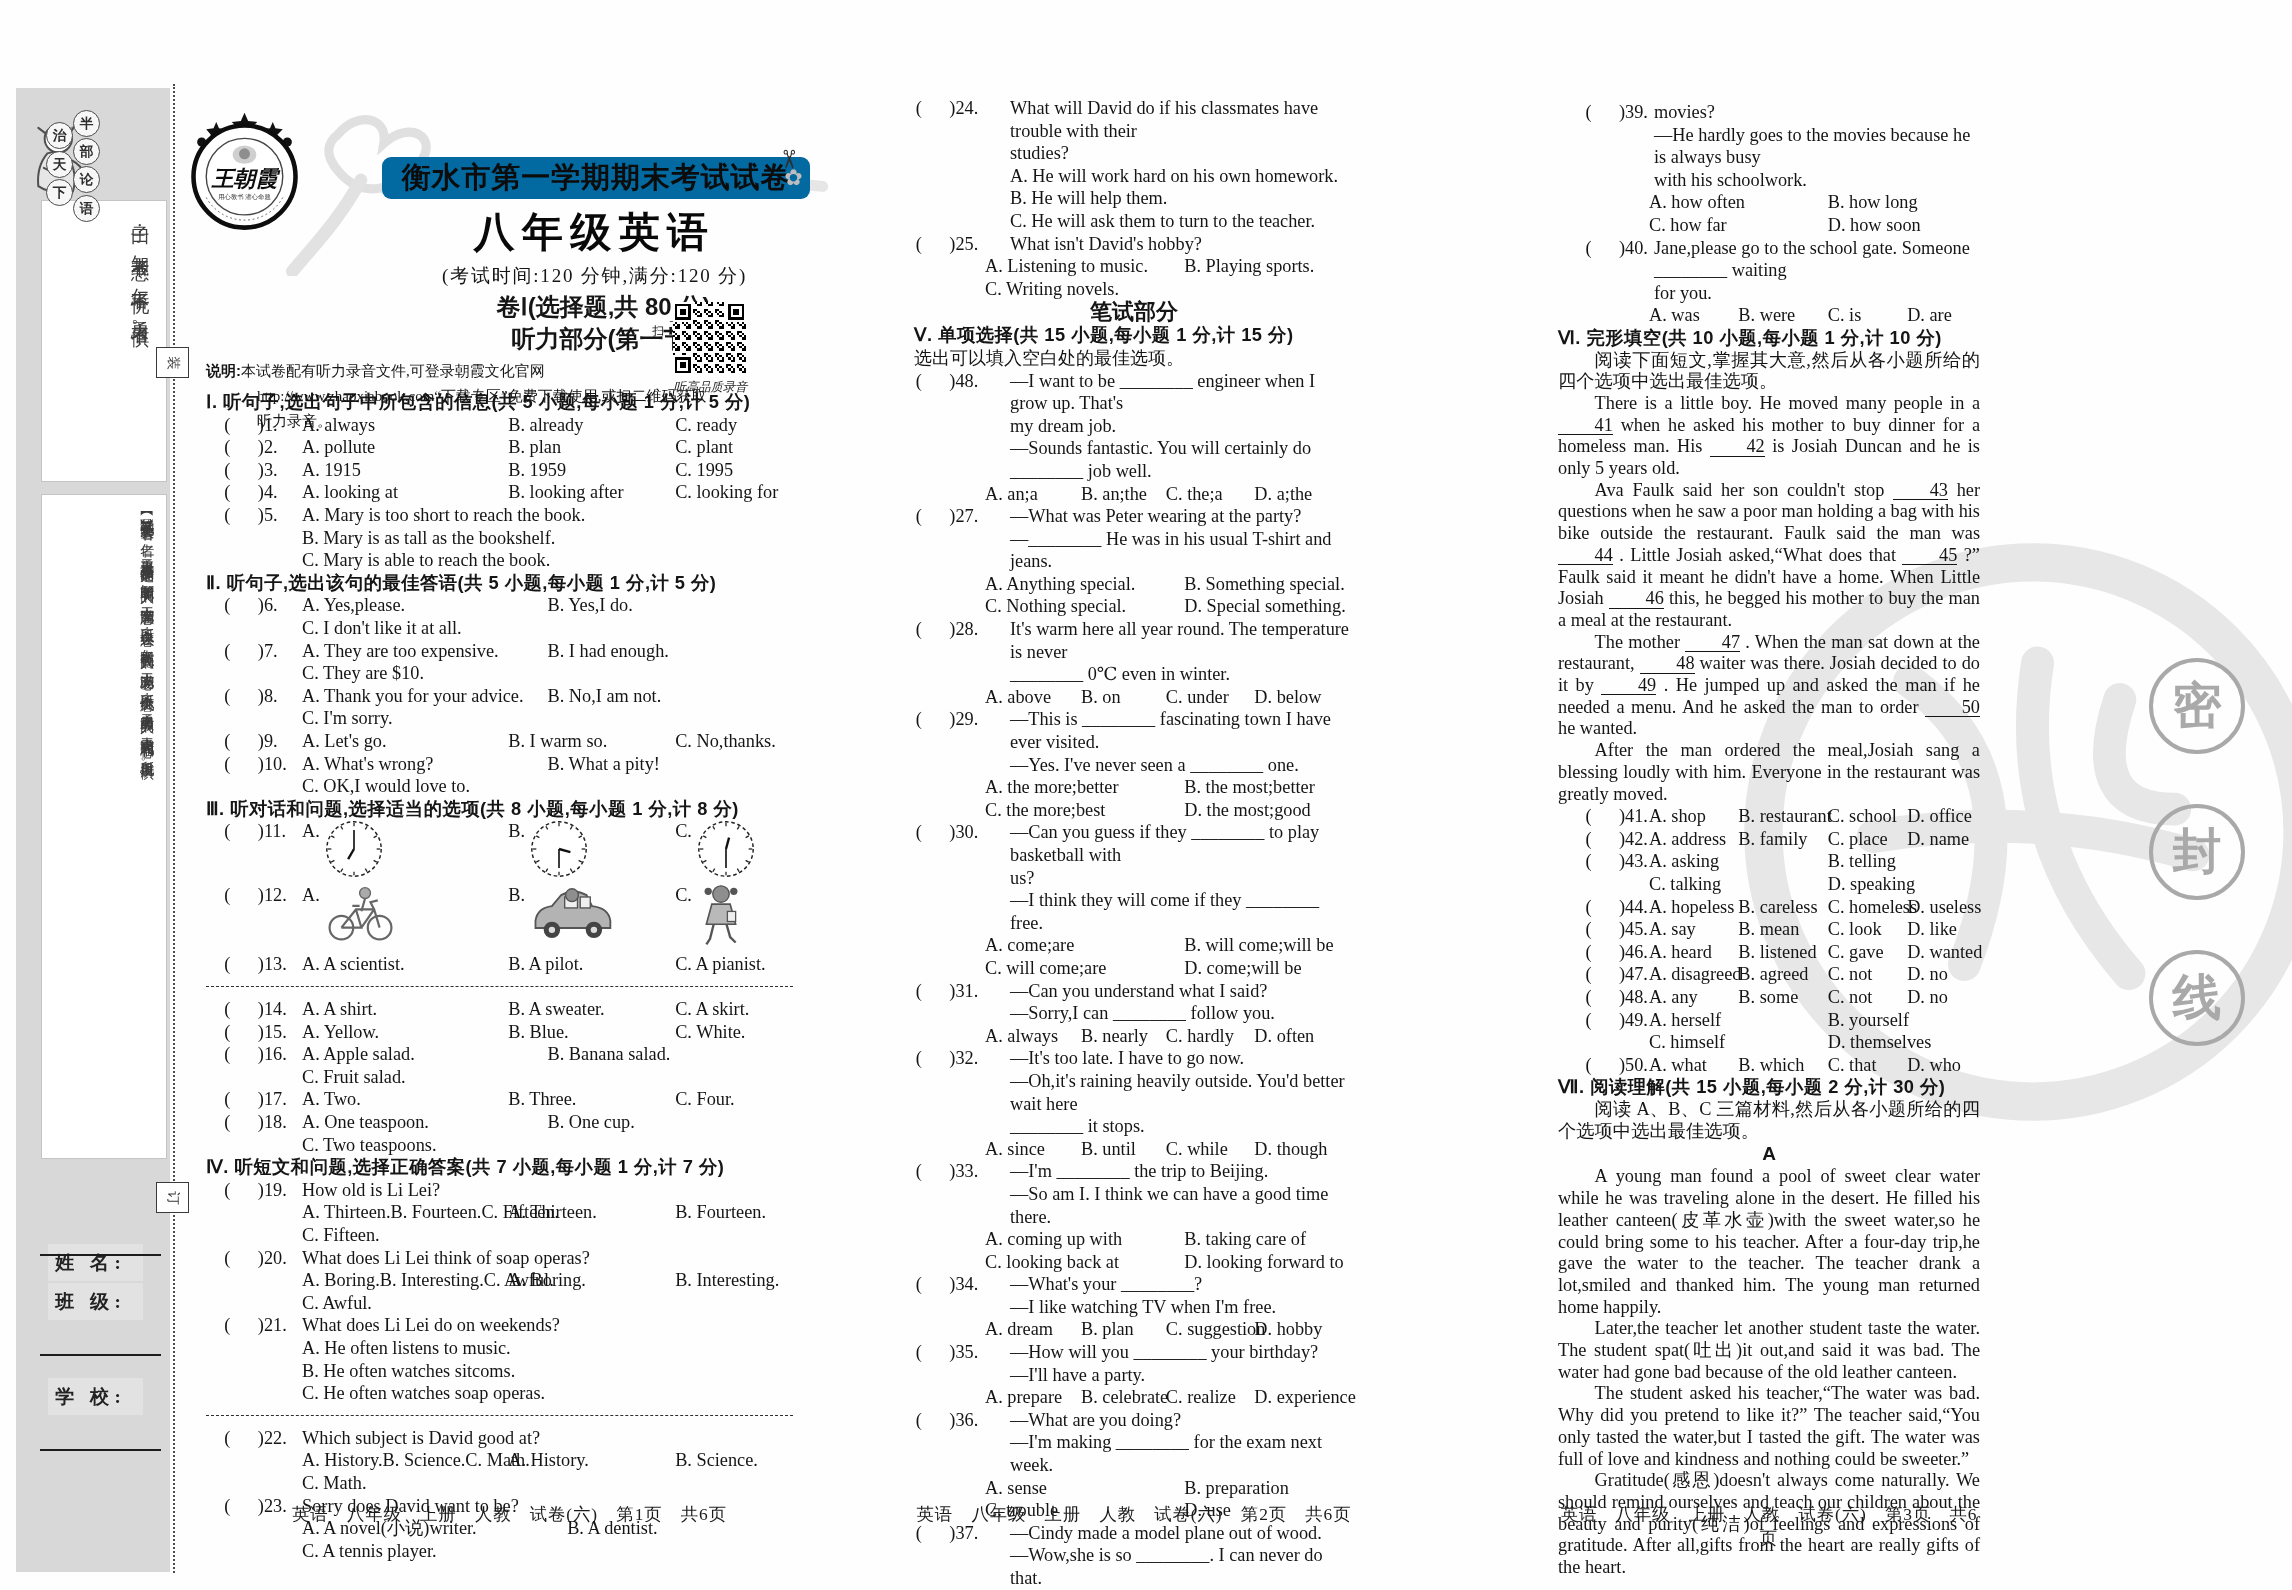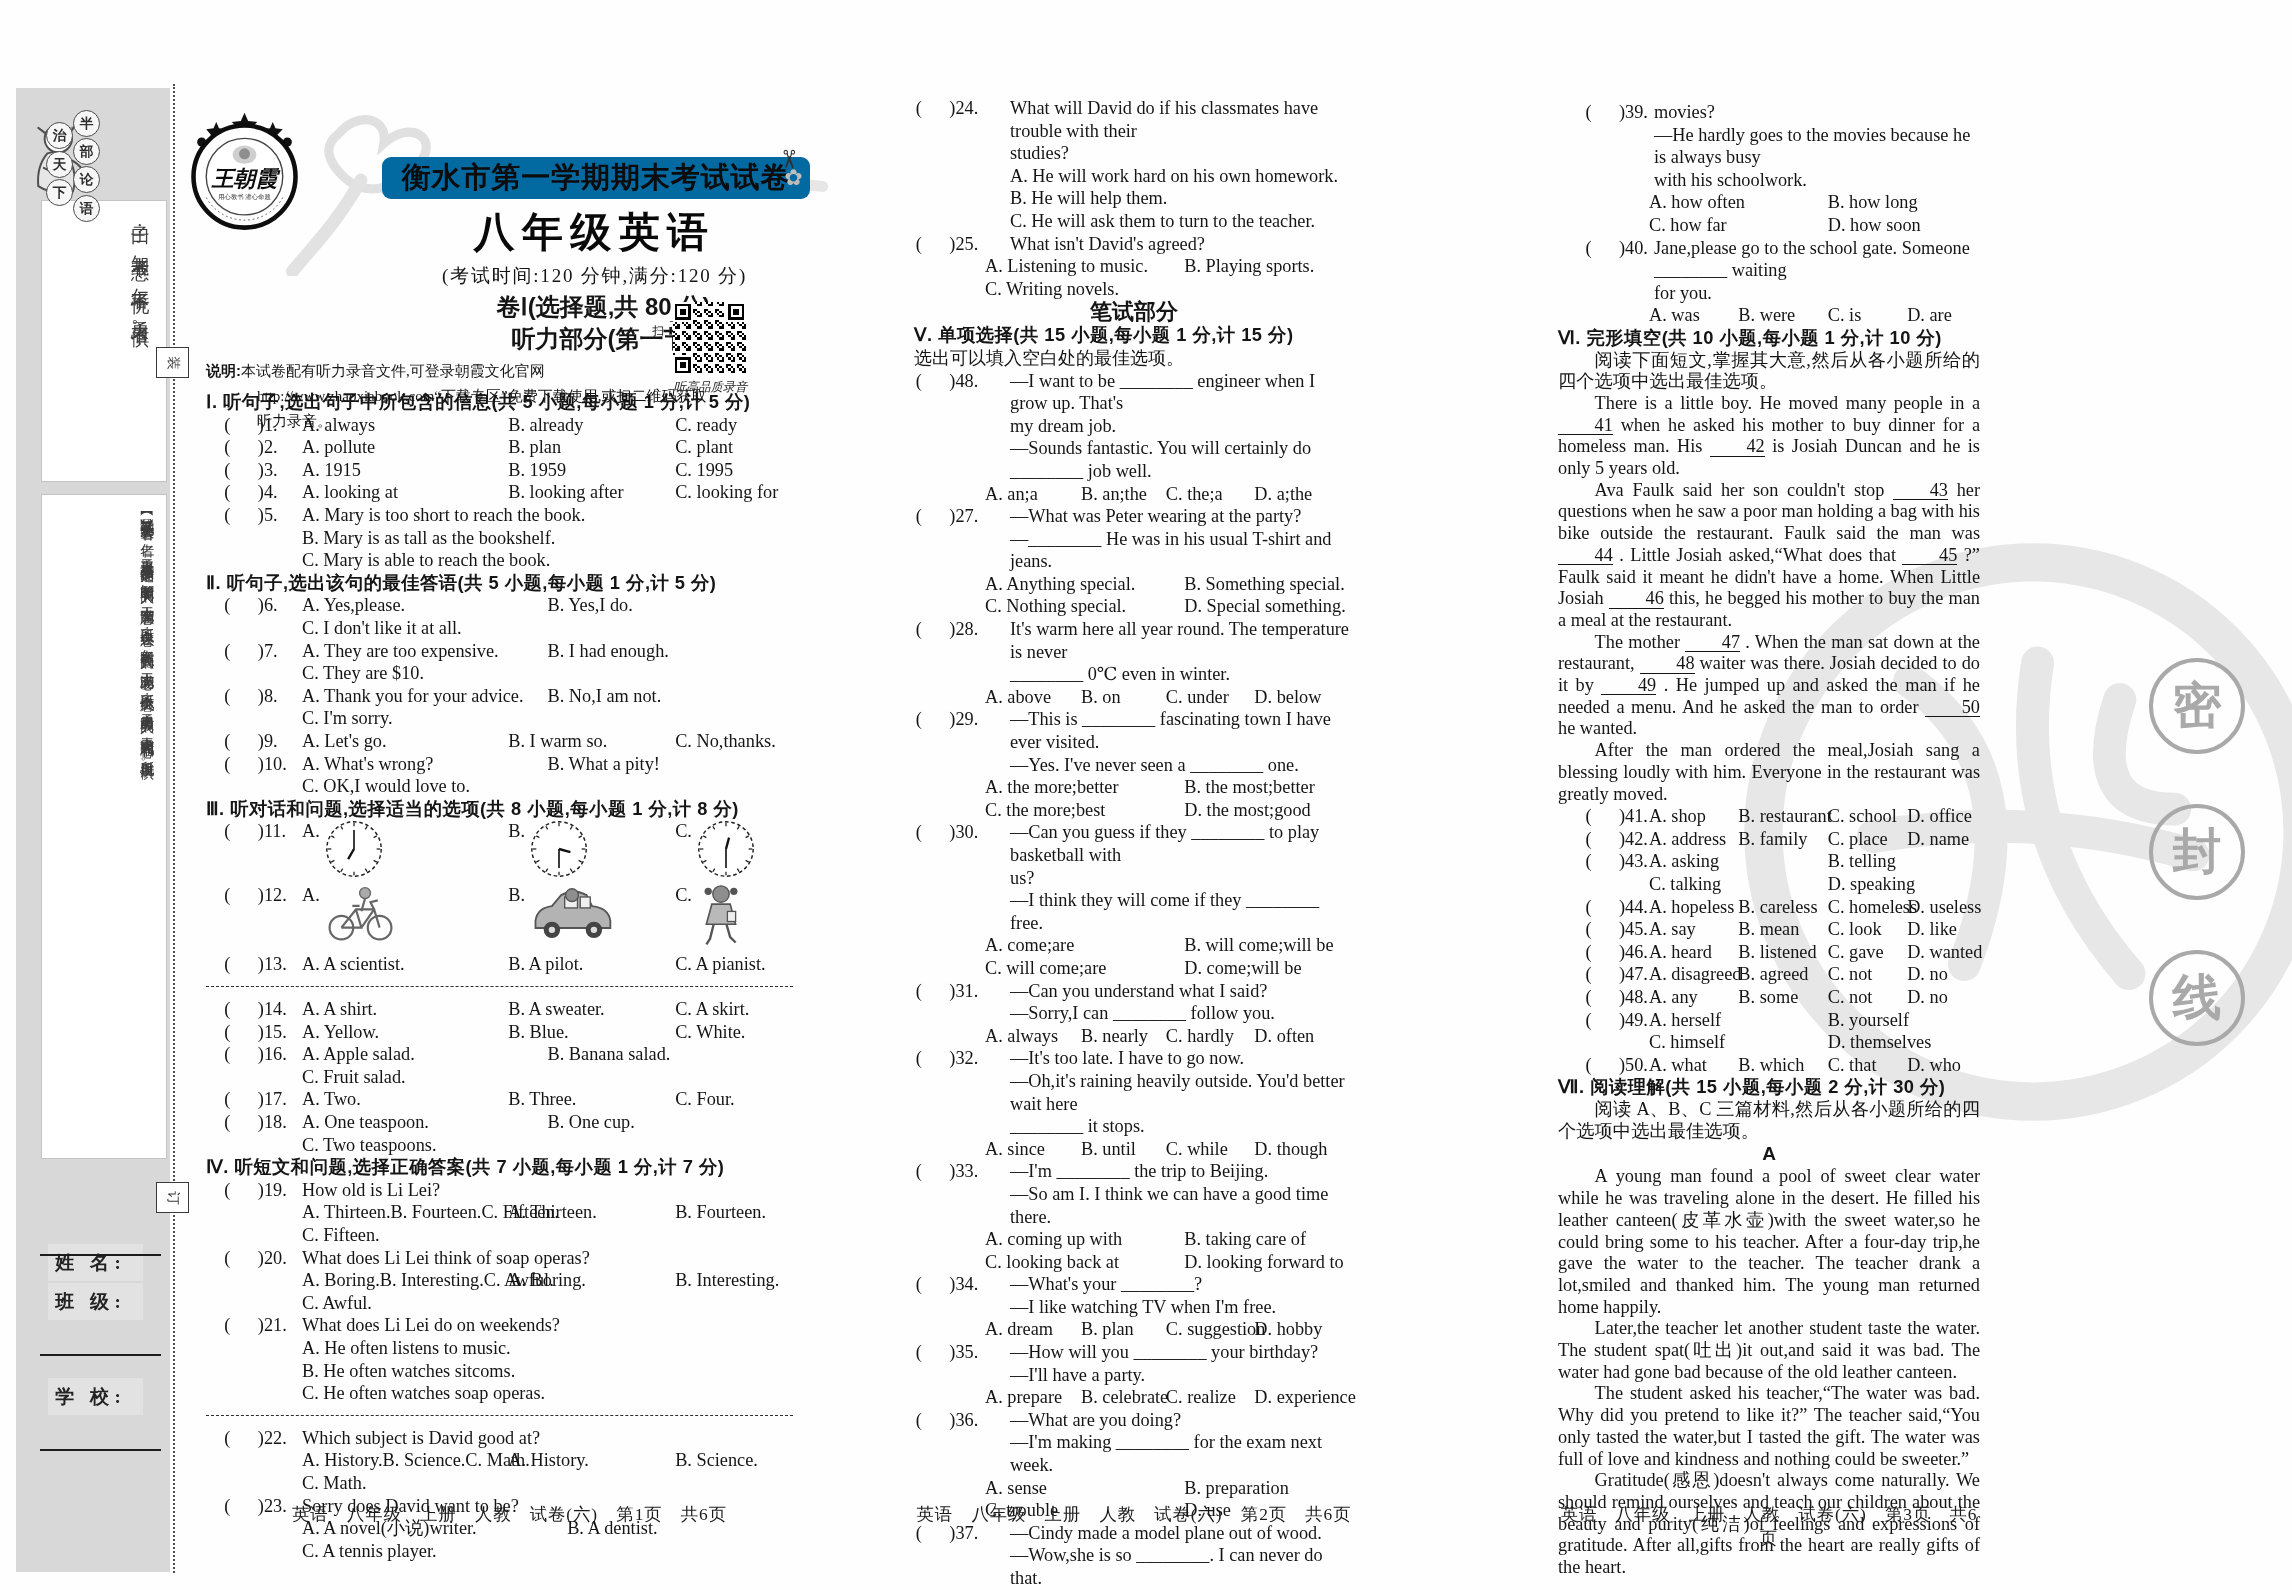--- a/index.html
+++ b/index.html
@@ -782,21 +782,21 @@
         <div>What will David do if his classmates have trouble with their</div>
         <div>studies?</div>
         <div>A. He will work hard on his own homework.</div>
         <div>B. He will help them.</div>
         <div>C. He will ask them to turn to the teacher.</div>
       </div>
     </div>
     <div class="q">
       <div class="tagA">(  )25. </div>
       <div class="qcontent">
-        <div>What isn't David's agreed?</div>
+        <div>What isn't David's hobby?</div>
       </div>
     </div>
     <div class="optrow g2w">
       <span class="opt">A. Listening to music.</span>
       <span class="opt">B. Playing sports.</span>
     </div>
     <div class="c1">C. Writing novels.</div>
     <div class="blk-center">笔试部分</div>
     <div class="blk-h">Ⅴ. 单项选择(共 15 小题,每小题 1 分,计 15 分)</div>
     <div class="blk-plain">选出可以填入空白处的最佳选项。</div>

